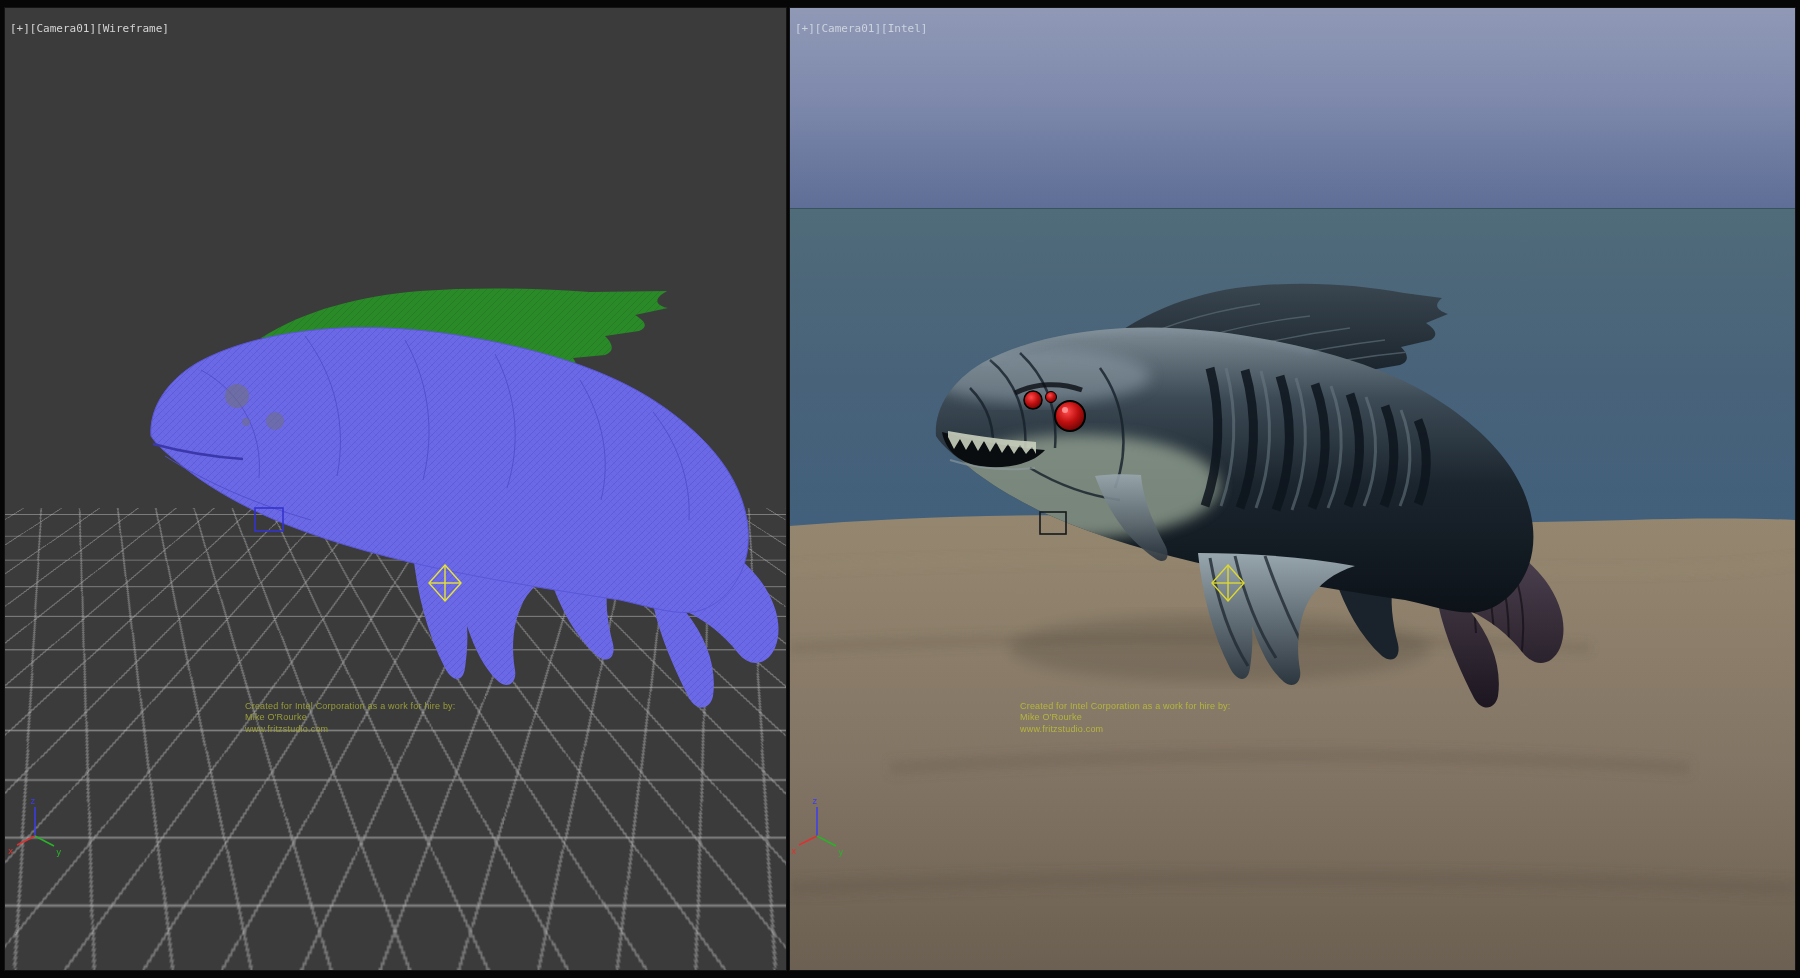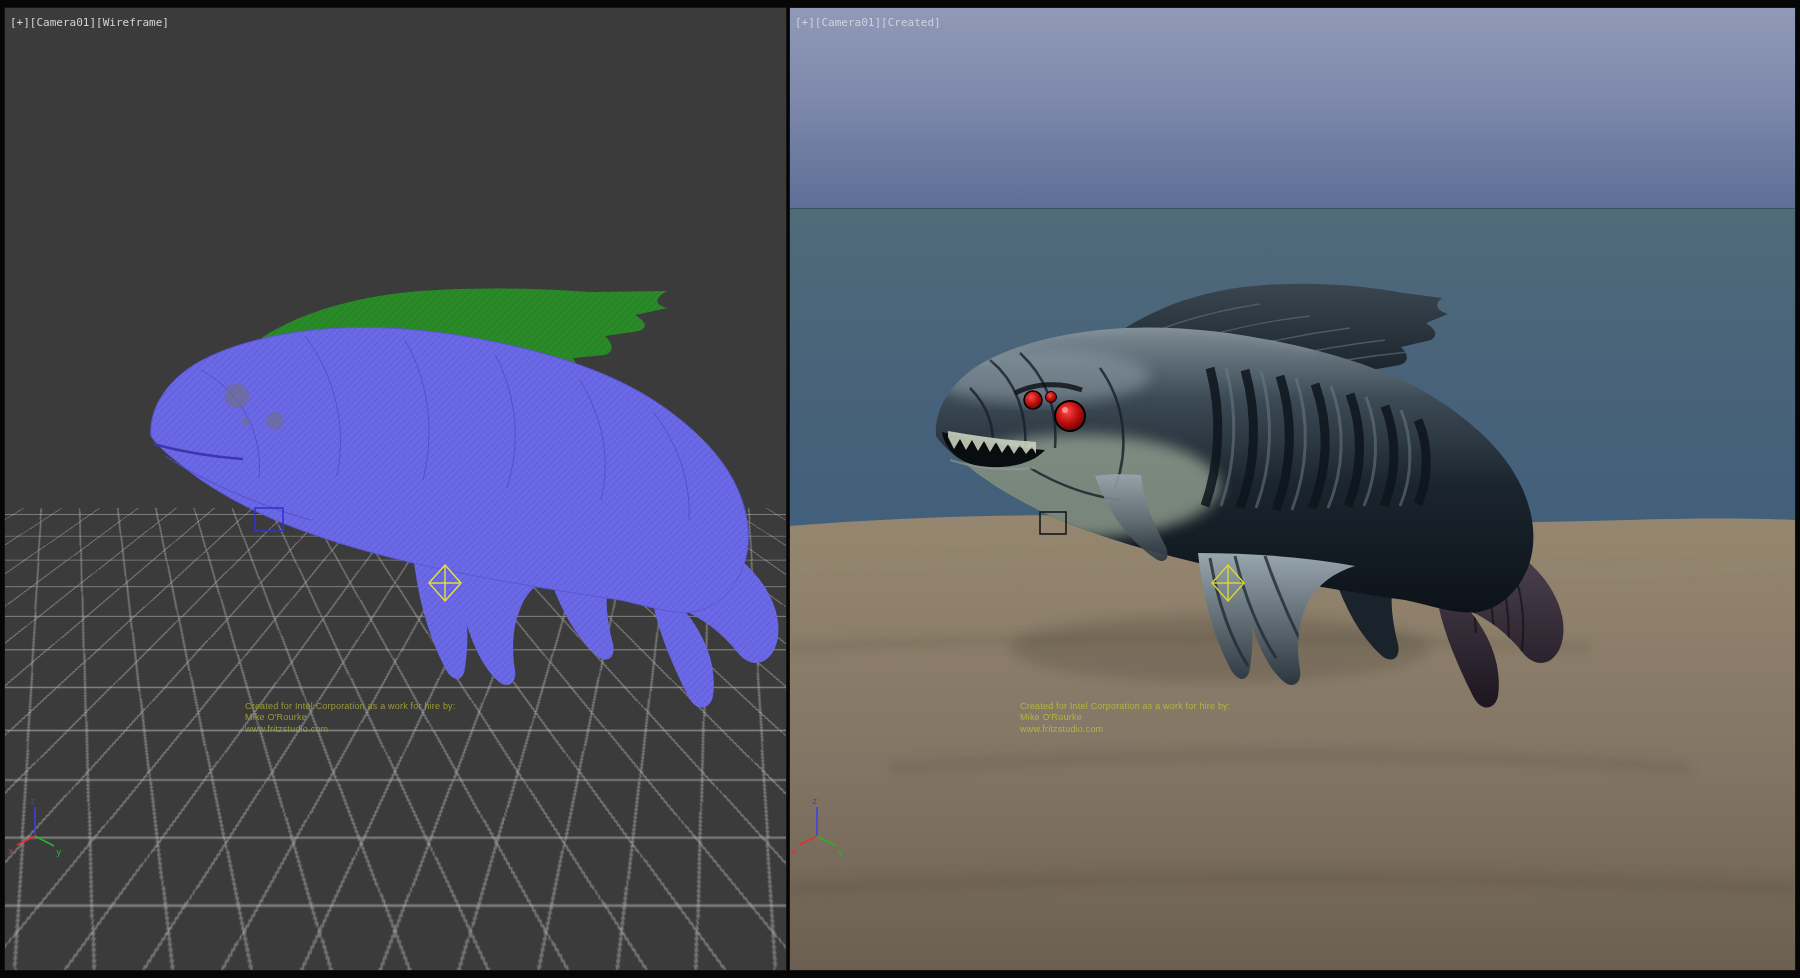--- a/index.html
+++ b/index.html
@@ -1,21 +1,21 @@
 <!DOCTYPE html>
 <html><head>
 <meta charset="utf-8">
 <style>
   html,body{margin:0;padding:0;background:#050505;}
   .canvas{position:relative;width:1800px;height:978px;background:#060606;overflow:hidden;
           font-family:"DejaVu Sans Mono",monospace;}
   .viewport{position:absolute;top:8px;height:962px;overflow:hidden;outline:1px solid #141414;}
   .viewport.left{left:5px;width:781px;background:#3b3b3b;}
   .viewport.right{left:790px;width:1005px;background:#46617b;}
-  .vp-label{position:absolute;top:8px;left:5px;z-index:40;
+  .vp-label{position:absolute;top:14px;left:5px;z-index:40;
             font:11px "DejaVu Sans Mono",monospace;color:#d4d4d4;cursor:default;}
   .viewport.right .vp-label{color:#ccd3de;}
   .watermark{position:absolute;z-index:35;font:9px "Liberation Sans","DejaVu Sans",sans-serif;
              line-height:1.25;letter-spacing:.2px;}
   .viewport.left  .watermark{left:240px;top:693px;color:#999c38;}
   .viewport.right .watermark{left:230px;top:693px;color:#b4b63c;}
   
   .wire-grid{position:absolute;top:500px;left:-310px;width:1400px;height:520px;
     background:
       repeating-linear-gradient(0deg,  rgba(190,190,190,.52) 0 1.4px, transparent 1.4px 30px),
@@ -274,21 +274,21 @@
       <g font-family="DejaVu Sans Mono, monospace" font-size="9">
         <line x1="27" y1="828" x2="27" y2="799" stroke="#3c3cf0" stroke-width="1.5"></line>
         <text x="22" y="796" fill="#3c3cf0">z</text>
         <line x1="27" y1="828" x2="9" y2="837" stroke="#e03030" stroke-width="1.5"></line>
         <text x="1" y="846" fill="#e03030">x</text>
         <line x1="27" y1="828" x2="46" y2="838" stroke="#28b428" stroke-width="1.5"></line>
         <text x="48" y="847" fill="#28b428">y</text>
       </g>
     </svg>
 
-    <div class="vp-label">[+][Camera01][Created]</div>
+    <div class="vp-label">[+][Camera01][Intel]</div>
     <div class="watermark">
       <div>Created for Intel Corporation as a work for hire by:</div>
       <div>Mike O'Rourke</div>
       <div>www.fritzstudio.com</div>
     </div>
   </div>
 
 </div>
 
 </body></html>

